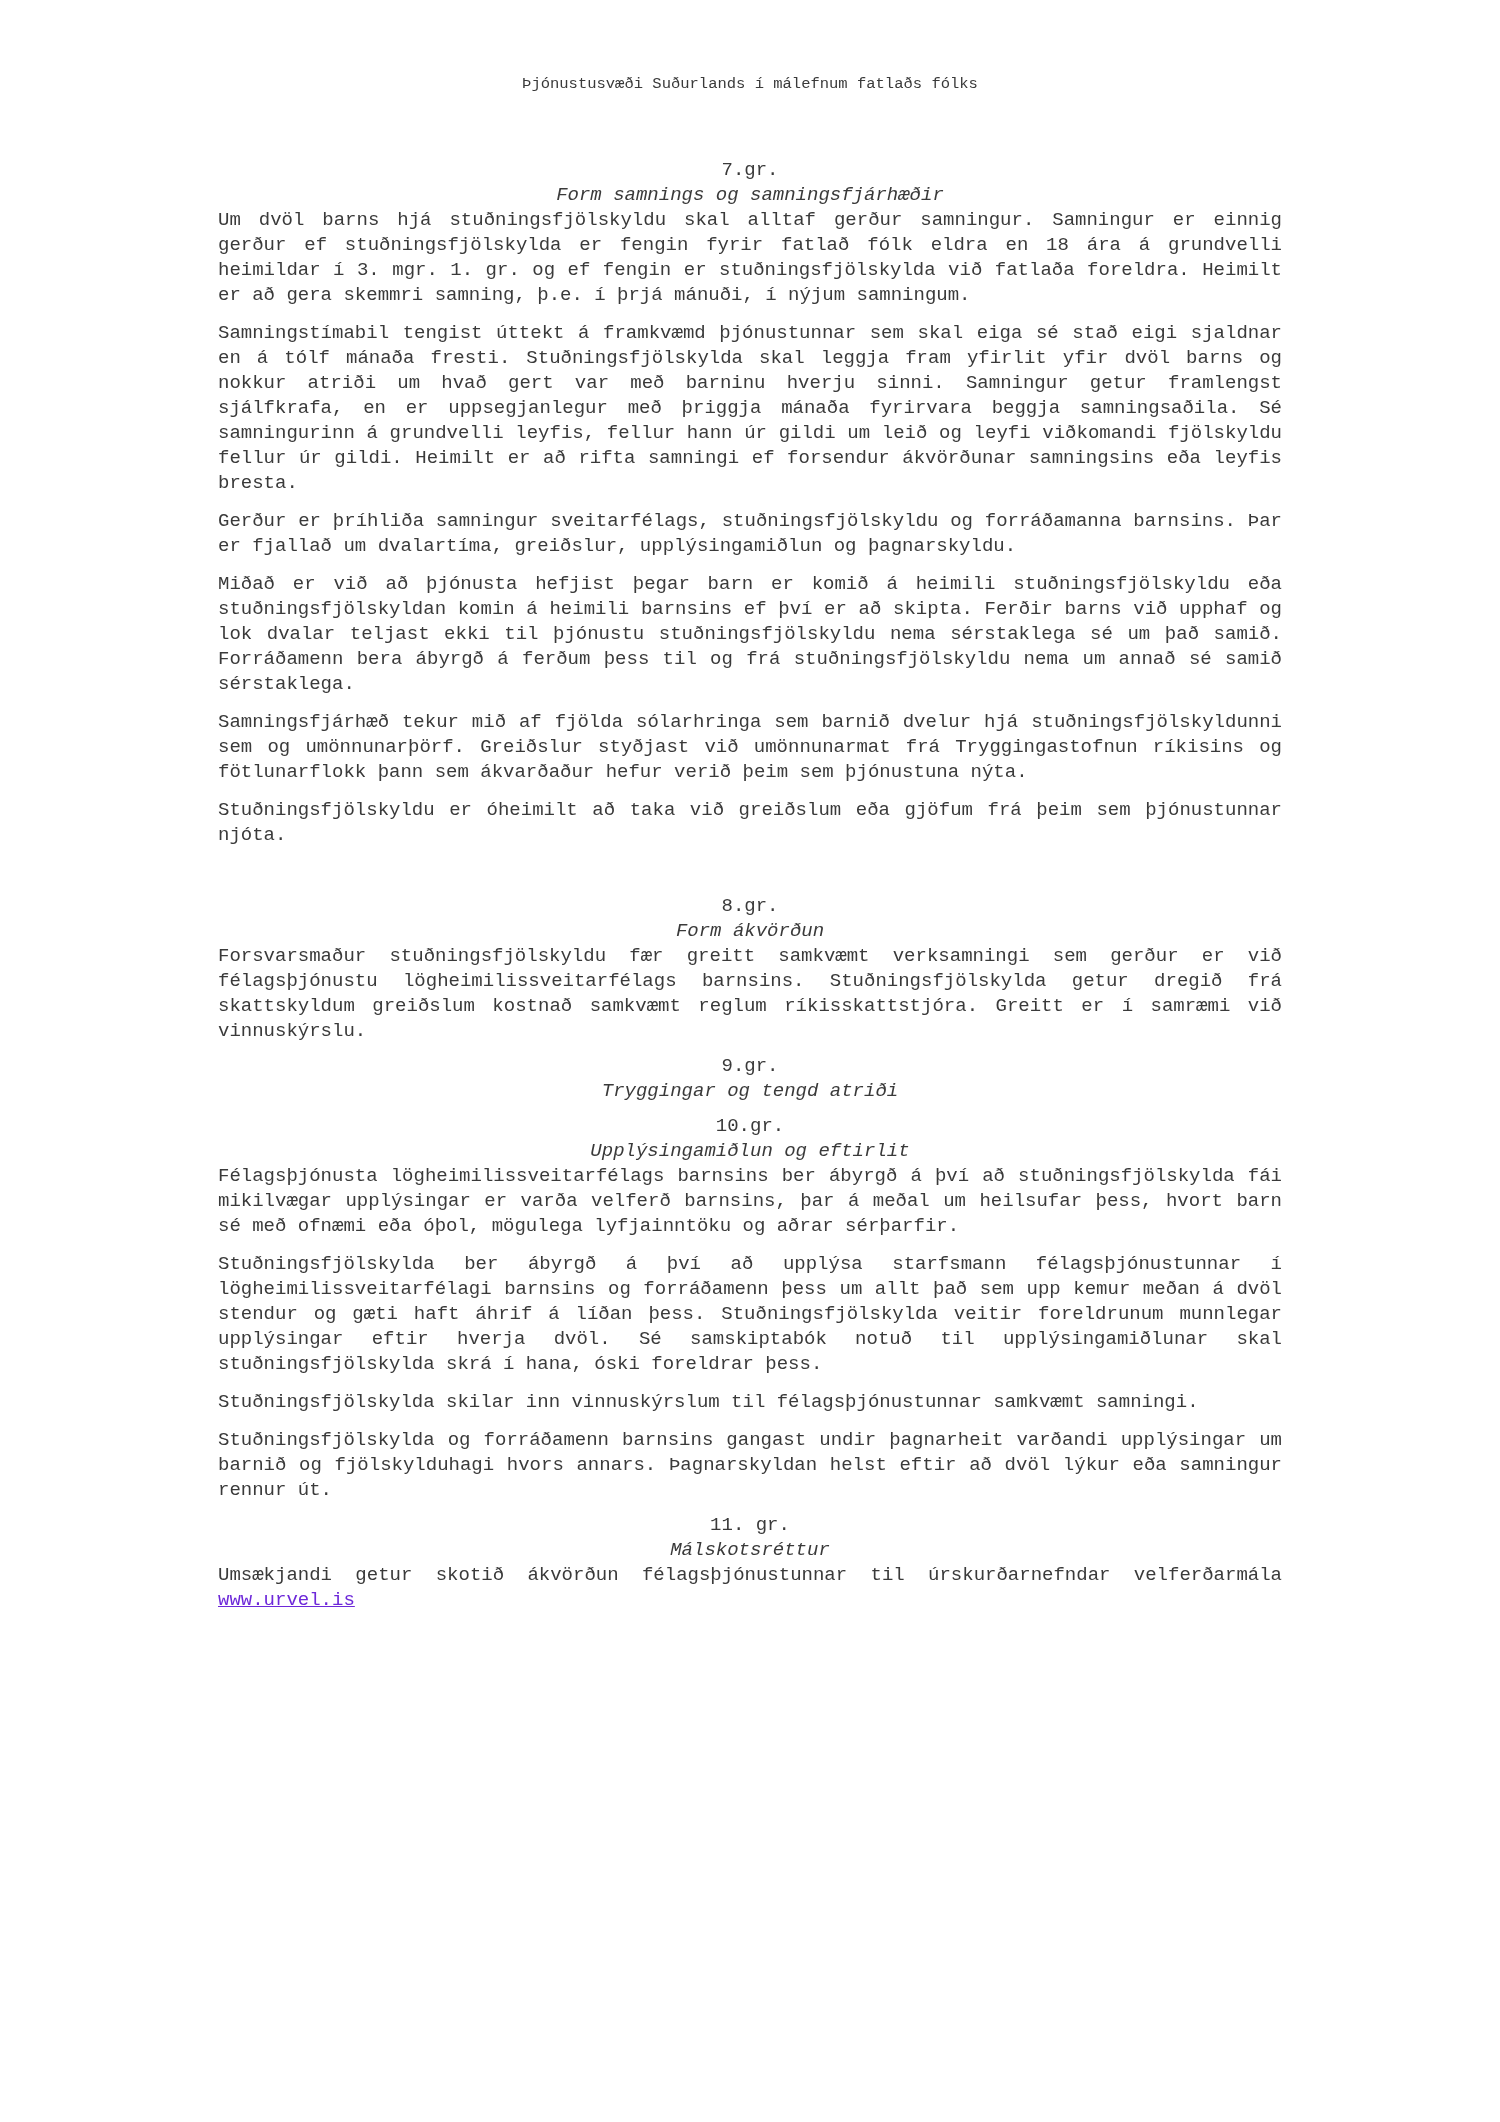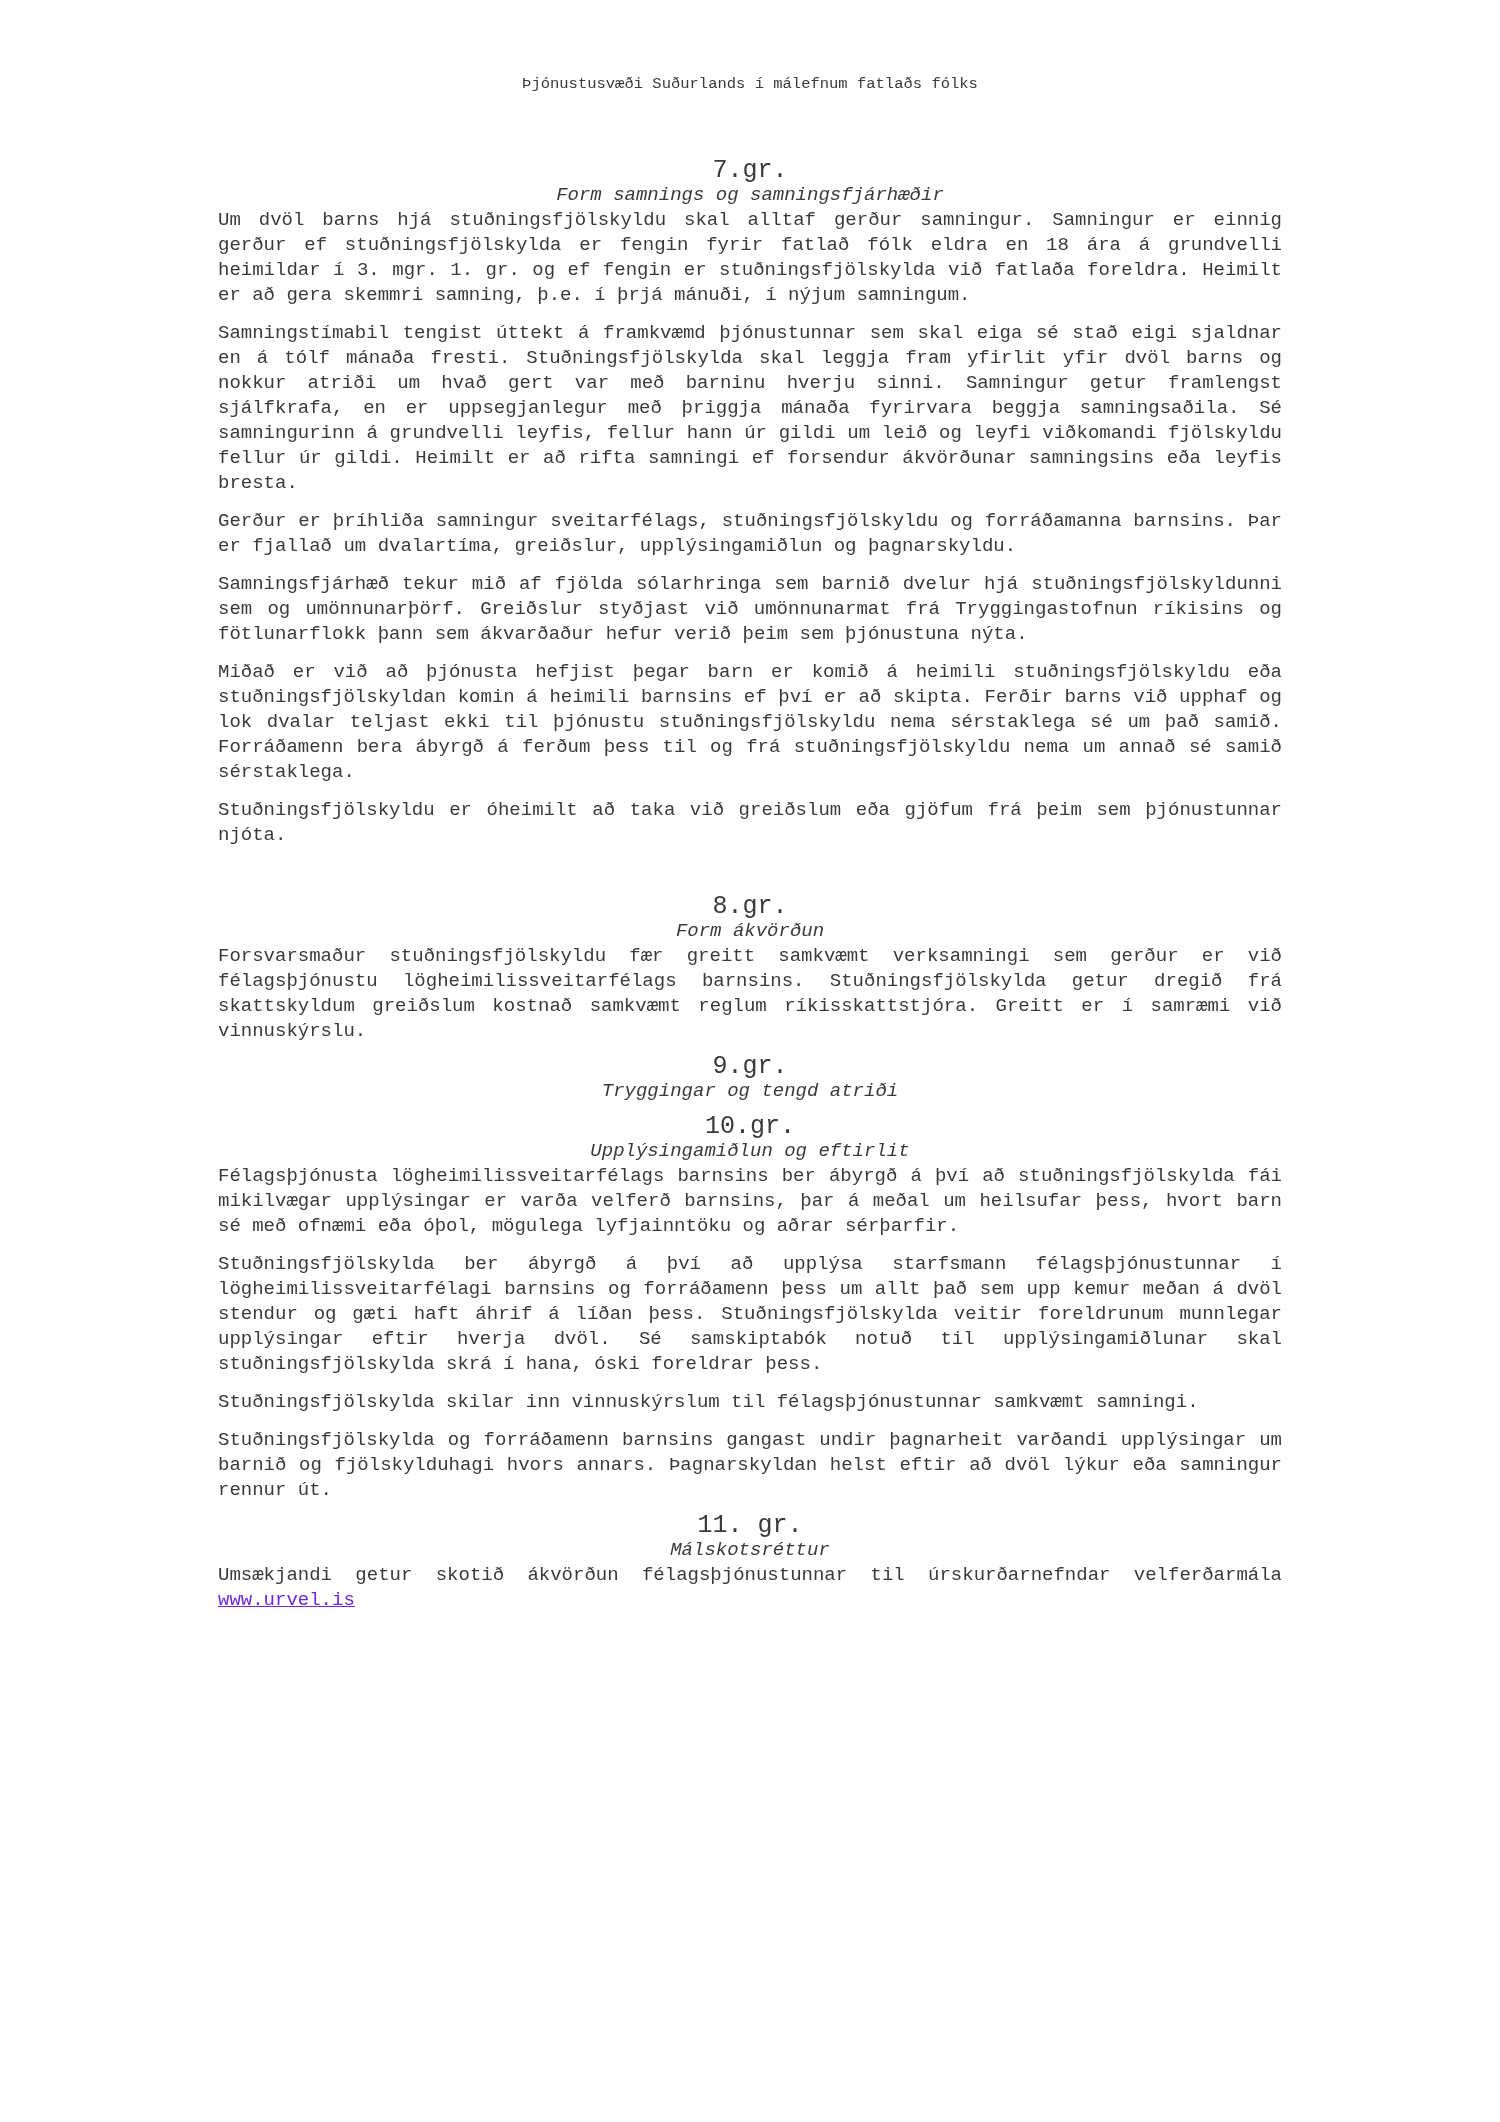--- a/index.html
+++ b/index.html
@@ -25,21 +25,21 @@
     font-size: 15.5px;
     line-height: 20px;
     color: #3a3a3a;
   }
   .section { margin: 0; }
   .section-first { margin-top: 64px; }
   .section-gap-large { margin-top: 46px; }
   .section-gap { margin-top: 10px; }
   .section-number {
     margin: 0;
-    font-size: 25px;
+    font-size: 19px;
     font-weight: normal;
     text-align: center;
   }
   .section-title {
     margin: 0;
     font-size: 19px;
     font-weight: normal;
     font-style: italic;
     text-align: center;
   }
@@ -60,22 +60,22 @@
 <div class="page">
 
   <div class="doc-header">Þjónustusvæði Suðurlands í málefnum fatlaðs fólks</div>
 
   <section class="section section-first">
     <h2 class="section-number">7.gr.</h2>
     <h3 class="section-title">Form samnings og samningsfjárhæðir</h3>
     <p class="para">Um dvöl barns hjá stuðningsfjölskyldu skal alltaf gerður samningur. Samningur er einnig gerður ef stuðningsfjölskylda er fengin fyrir fatlað fólk eldra en 18 ára á grundvelli heimildar í 3. mgr. 1. gr. og ef fengin er stuðningsfjölskylda við fatlaða foreldra. Heimilt er að gera skemmri samning, þ.e. í þrjá mánuði, í nýjum samningum.</p>
     <p class="para">Samningstímabil tengist úttekt á framkvæmd þjónustunnar sem skal eiga sé stað eigi sjaldnar en á tólf mánaða fresti. Stuðningsfjölskylda skal leggja fram yfirlit yfir dvöl barns og nokkur atriði um hvað gert var með barninu hverju sinni. Samningur getur framlengst sjálfkrafa, en er uppsegjanlegur með þriggja mánaða fyrirvara beggja samningsaðila. Sé samningurinn á grundvelli leyfis, fellur hann úr gildi um leið og leyfi viðkomandi fjölskyldu fellur úr gildi. Heimilt er að rifta samningi ef forsendur ákvörðunar samningsins eða leyfis bresta.</p>
     <p class="para">Gerður er þríhliða samningur sveitarfélags, stuðningsfjölskyldu og forráðamanna barnsins. Þar er fjallað um dvalartíma, greiðslur, upplýsingamiðlun og þagnarskyldu.</p>
+    <p class="para">Miðað er við að þjónusta hefjist þegar barn er komið á heimili stuðningsfjölskyldu eða stuðningsfjölskyldan komin á heimili barnsins ef því er að skipta. Ferðir barns við upphaf og lok dvalar teljast ekki til þjónustu stuðningsfjölskyldu nema sérstaklega sé um það samið. Forráðamenn bera ábyrgð á ferðum þess til og frá stuðningsfjölskyldu nema um annað sé samið sérstaklega.</p>
     <p class="para">Samningsfjárhæð tekur mið af fjölda sólarhringa sem barnið dvelur hjá stuðningsfjölskyldunni sem og umönnunarþörf. Greiðslur styðjast við umönnunarmat frá Tryggingastofnun ríkisins og fötlunarflokk þann sem ákvarðaður hefur verið þeim sem þjónustuna nýta.</p>
-    <p class="para">Miðað er við að þjónusta hefjist þegar barn er komið á heimili stuðningsfjölskyldu eða stuðningsfjölskyldan komin á heimili barnsins ef því er að skipta. Ferðir barns við upphaf og lok dvalar teljast ekki til þjónustu stuðningsfjölskyldu nema sérstaklega sé um það samið. Forráðamenn bera ábyrgð á ferðum þess til og frá stuðningsfjölskyldu nema um annað sé samið sérstaklega.</p>
     <p class="para">Stuðningsfjölskyldu er óheimilt að taka við greiðslum eða gjöfum frá þeim sem þjónustunnar njóta.</p>
   </section>
 
   <section class="section section-gap-large">
     <h2 class="section-number">8.gr.</h2>
     <h3 class="section-title">Form ákvörðun</h3>
     <p class="para">Forsvarsmaður stuðningsfjölskyldu fær greitt samkvæmt verksamningi sem gerður er við félagsþjónustu lögheimilissveitarfélags barnsins. Stuðningsfjölskylda getur dregið frá skattskyldum greiðslum kostnað samkvæmt reglum ríkisskattstjóra. Greitt er í samræmi við vinnuskýrslu.</p>
   </section>
 
   <section class="section section-gap">

